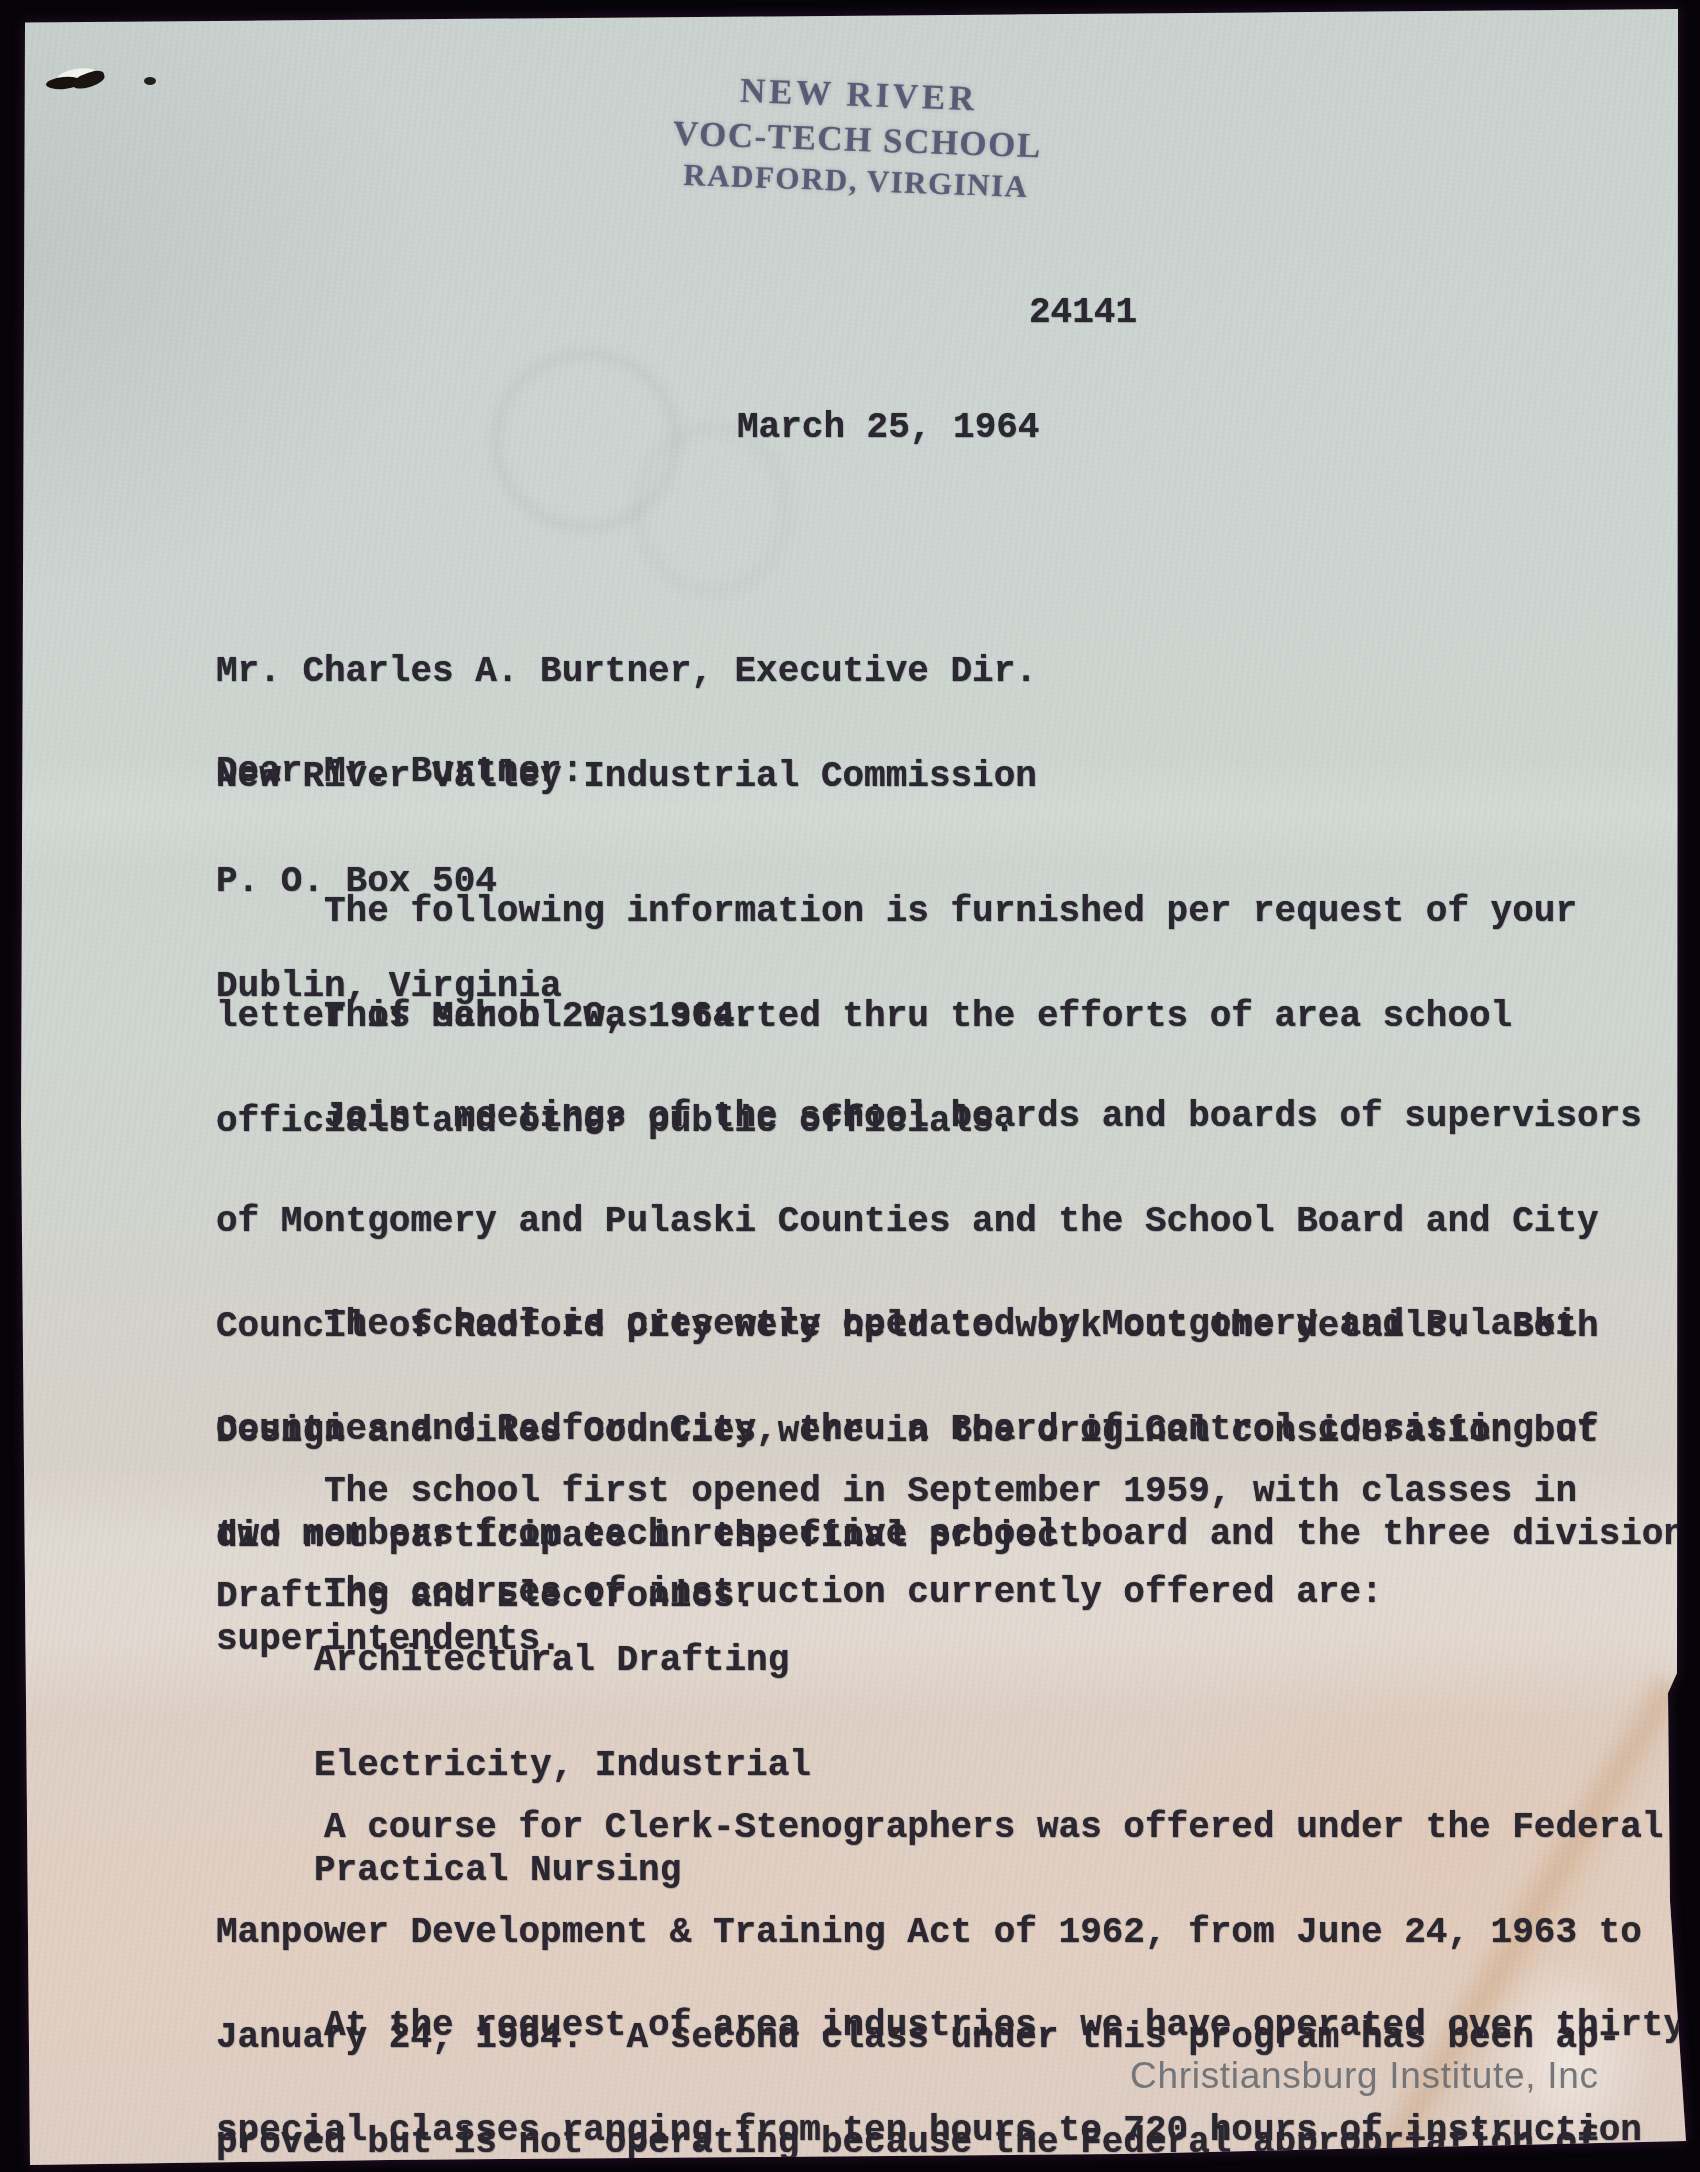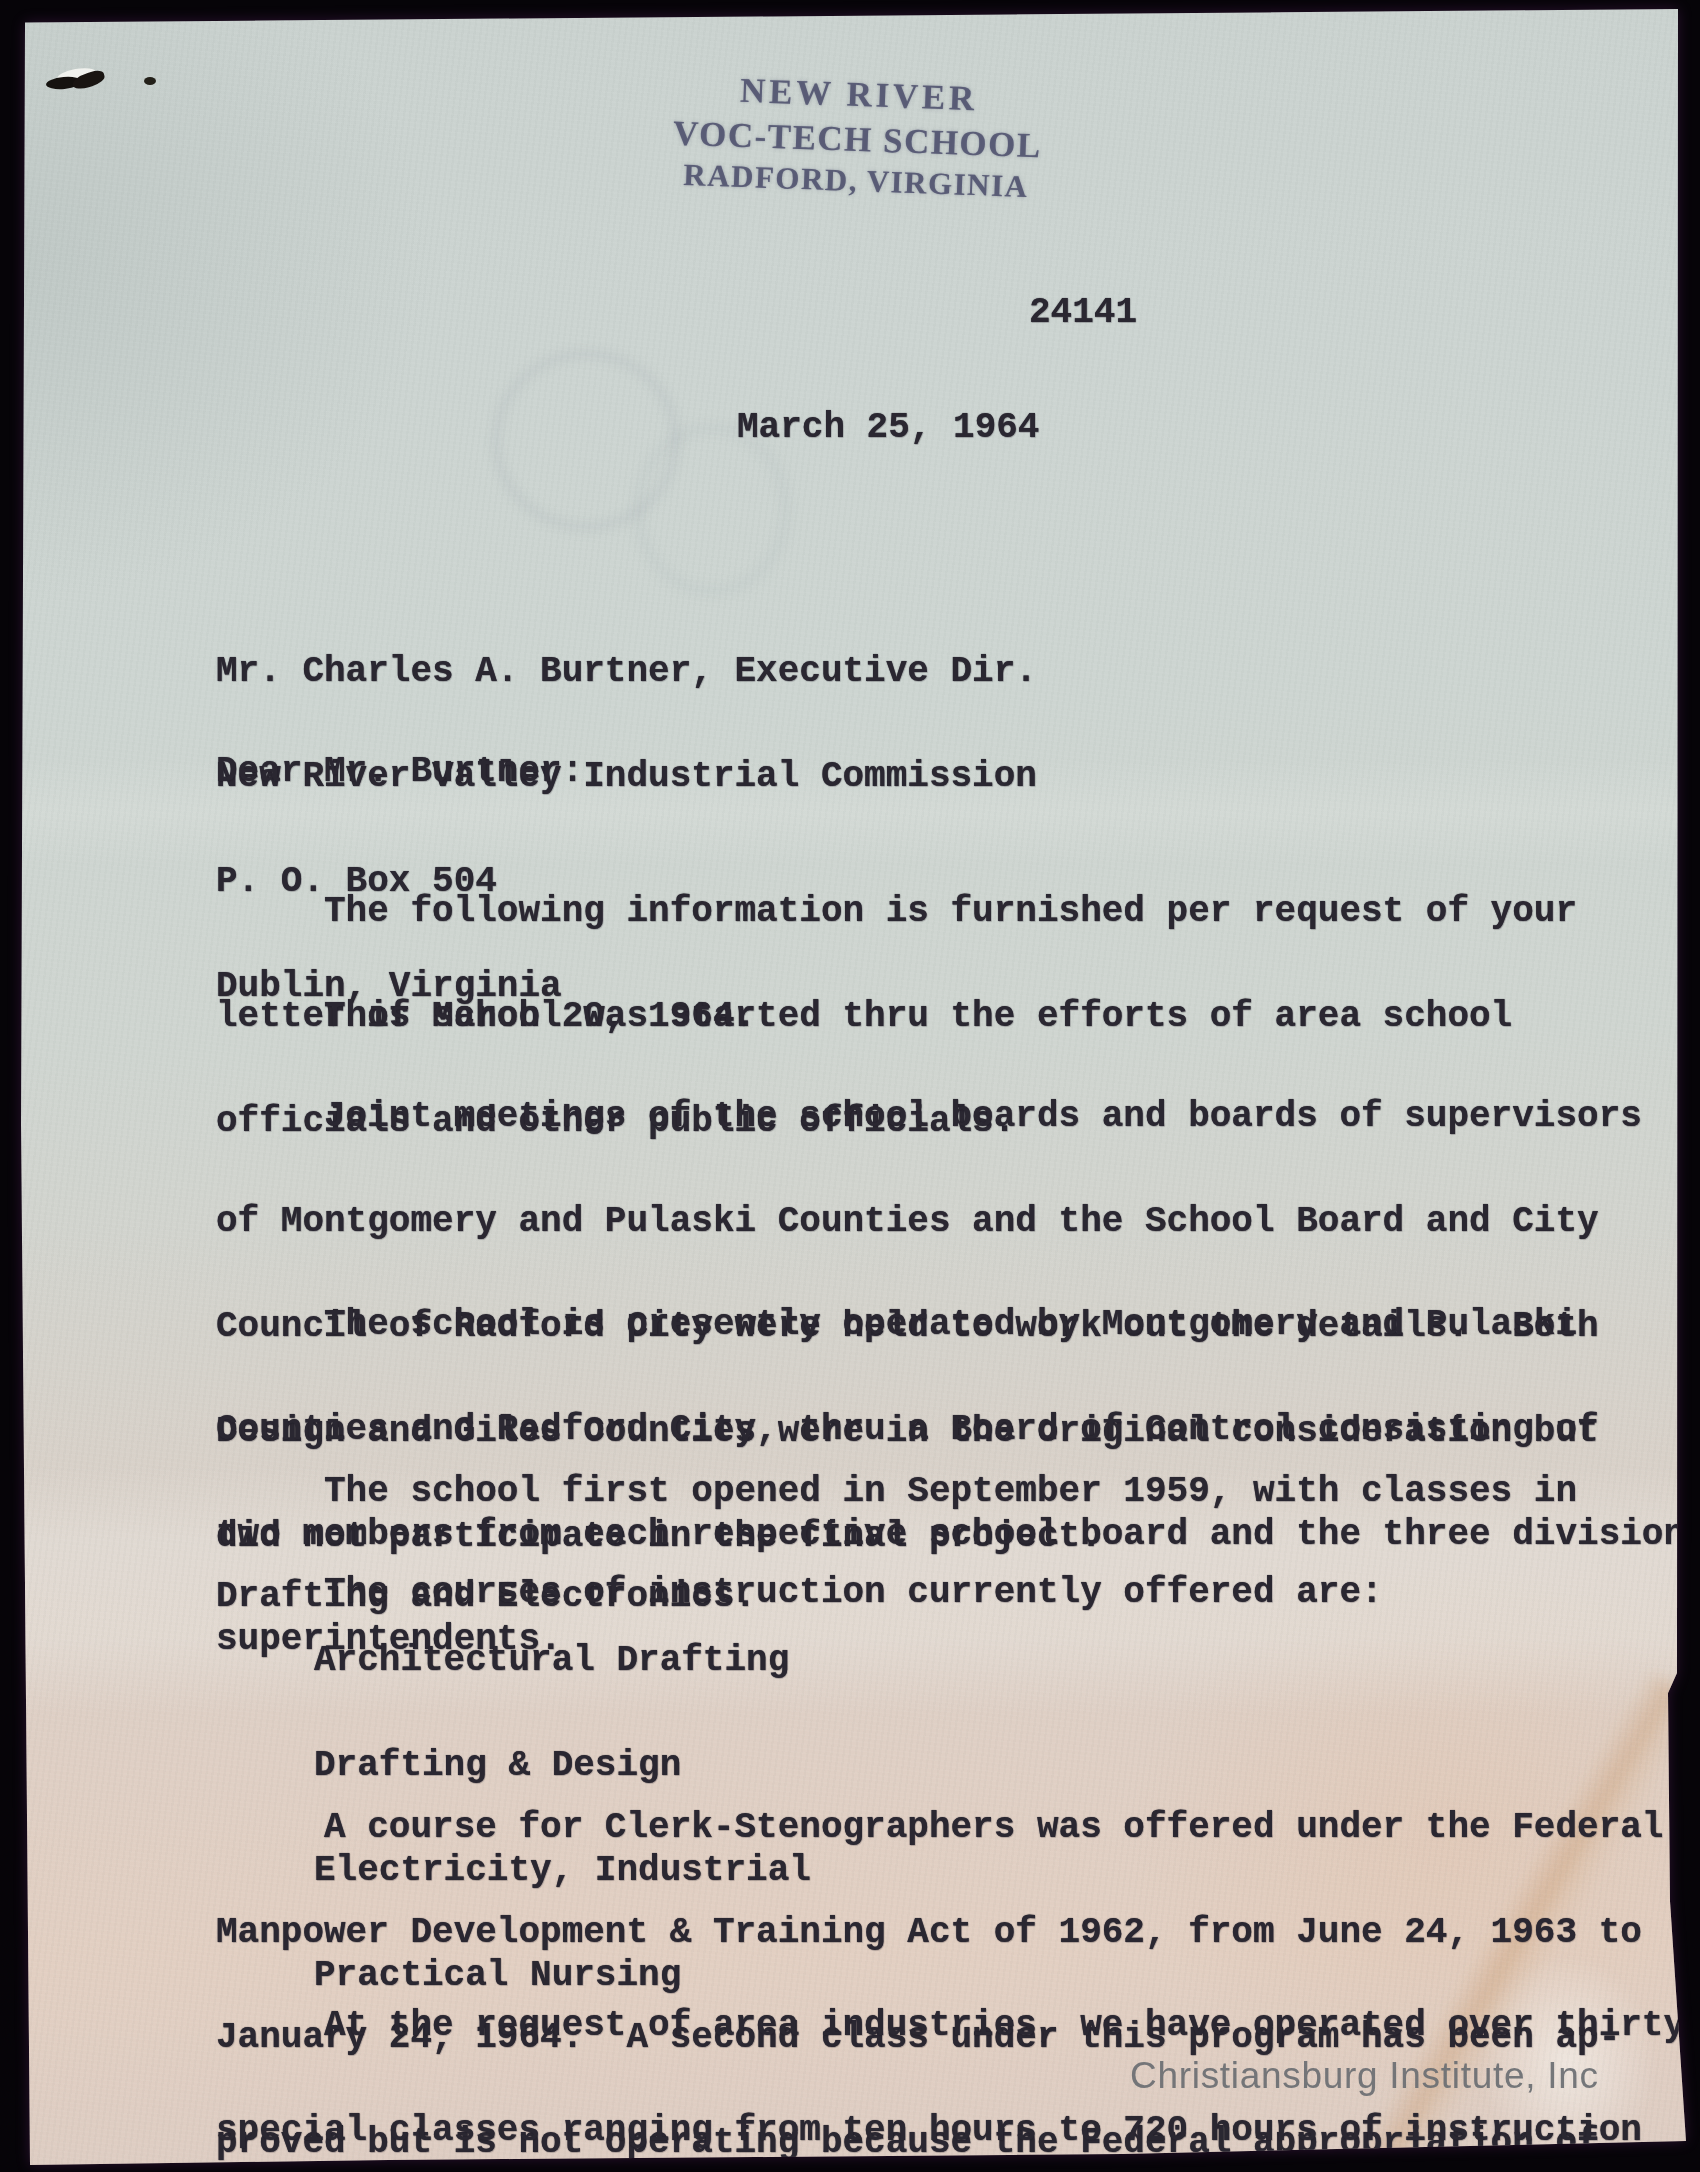--- a/index.html
+++ b/index.html
@@ -189,21 +189,20 @@
       <div class="ln">     The school first opened in September 1959, with classes in</div>
       <div class="ln">Drafting and Electronics.</div>
     </div>
 
     <div class="type p6">
       <div class="ln">     The courses of instruction currently offered are:</div>
     </div>
 
     <div class="type courses-left">
       <div class="ln">Architectural Drafting</div>
-      <div class="ln">Drafting &amp; Design</div>
       <div class="ln">Electricity, Industrial</div>
       <div class="ln">Practical Nursing</div>
     </div>
 
 
     <div class="type p7">
       <div class="ln">     A course for Clerk-Stenographers was offered under the Federal</div>
       <div class="ln">Manpower Development &amp; Training Act of 1962, from June 24, 1963 to</div>
       <div class="ln">January 24, 1964.  A second class under this program has been ap-</div>
       <div class="ln">proved but is not operating because the Federal appropriation of</div>

